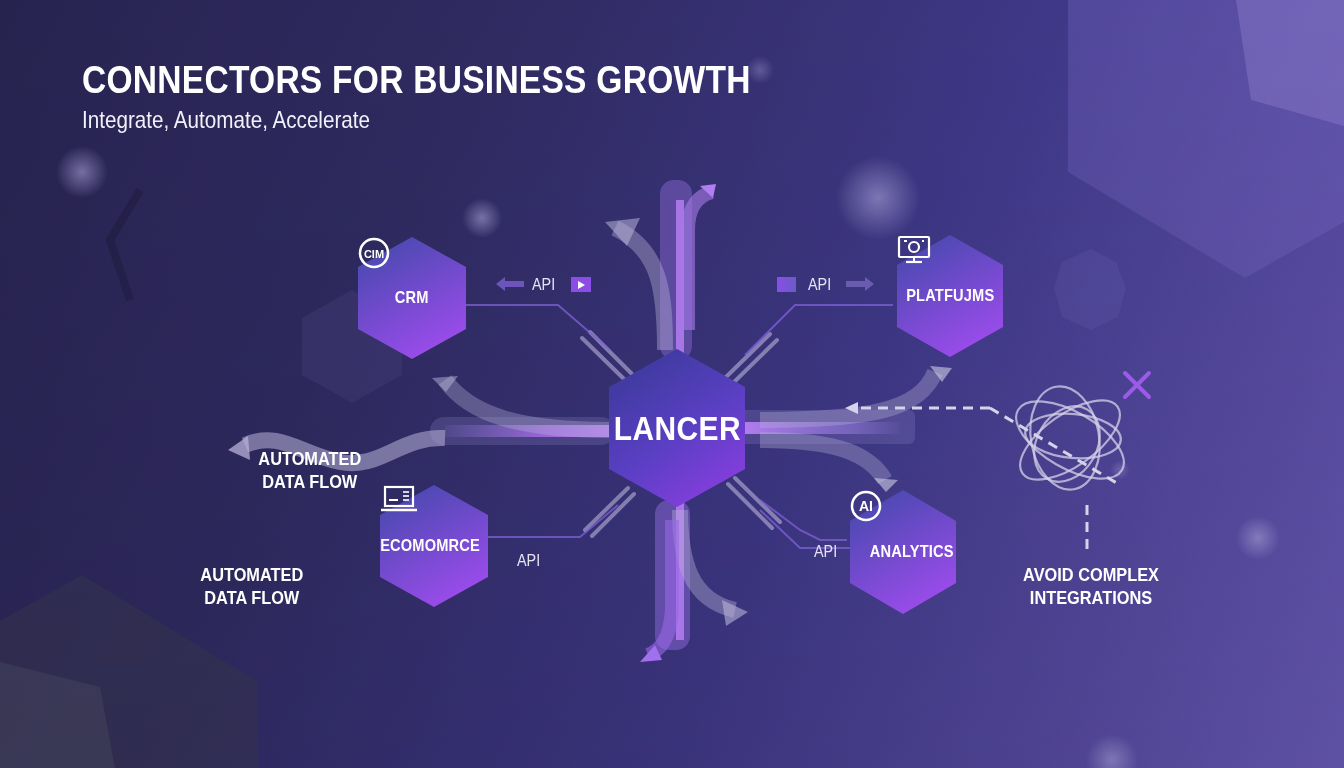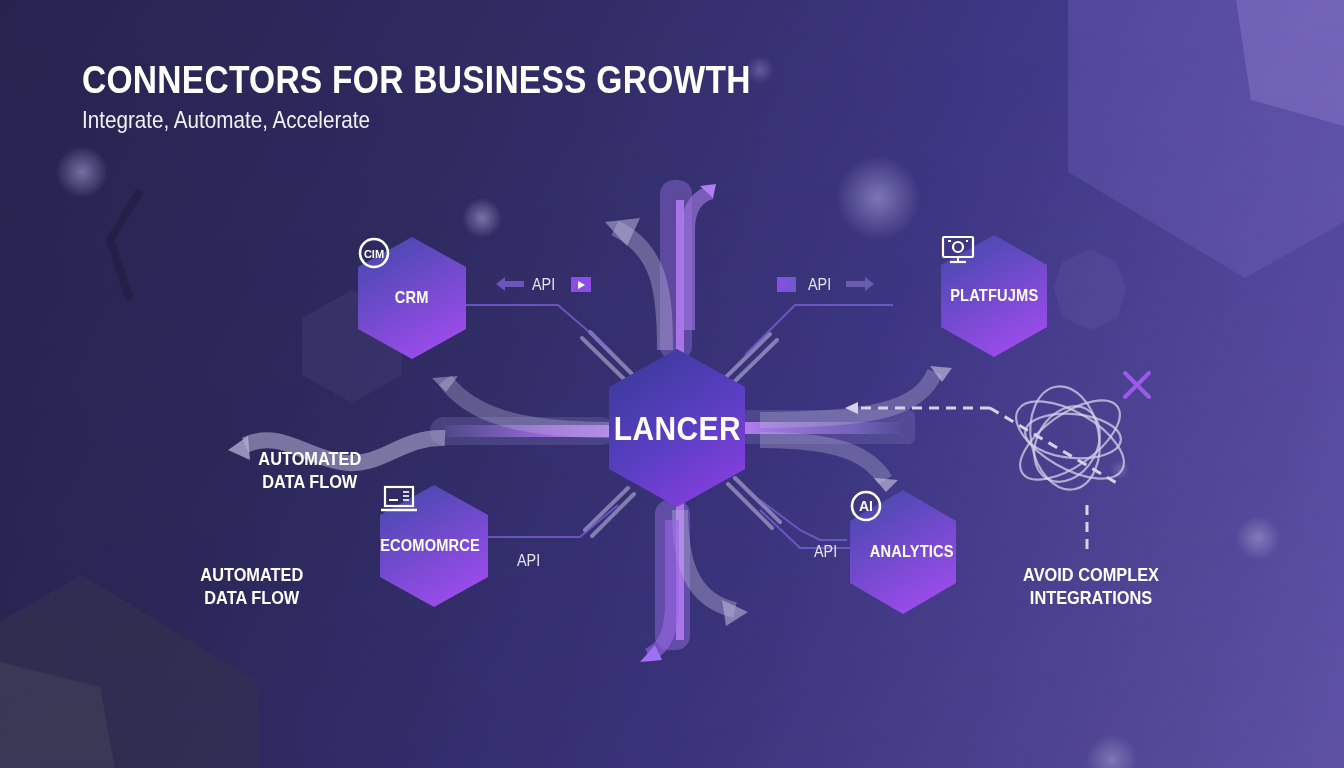--- a/index.html
+++ b/index.html
@@ -186,21 +186,21 @@
 <svg style="position:absolute;left:496px;top:277px;" width="28" height="14" viewBox="0 0 28 14">
   <polygon points="0,7 9,0 9,4 28,4 28,10 9,10 9,14" fill="#7a5fcf" fill-opacity="0.8"></polygon>
 </svg>
 <div class="api-label" style="left:532px; top:276px;">API</div>
 <div style="position:absolute;left:571px;top:277px;width:20px;height:15px;background:#8b4de6;display:flex;align-items:center;justify-content:center;">
   <svg width="8" height="8" viewBox="0 0 8 8">
       <polygon points="1,0 8,4 1,8" fill="#fff"></polygon>
     </svg>
 </div>
 
-<div class="hex-node" style="left:897px; top:235px; width:106px; height:122px;margin-left:44px;">
+<div class="hex-node" style="left:897px; top:235px; width:106px; height:122px;">
   <svg width="106" height="122" viewBox="0 0 106 122">
     <defs>
       <linearGradient id="gPlat" x1="0.3" y1="0" x2="0.8" y2="1">
         <stop offset="0%" stop-color="#4a49b0"></stop>
         <stop offset="100%" stop-color="#a24cf0"></stop>
       </linearGradient>
     </defs>
     <polygon points="53,0 106,30 106,92 53,122 0,92 0,30" fill="url(#gPlat)"></polygon>
   </svg>
   <div class="node-content">

